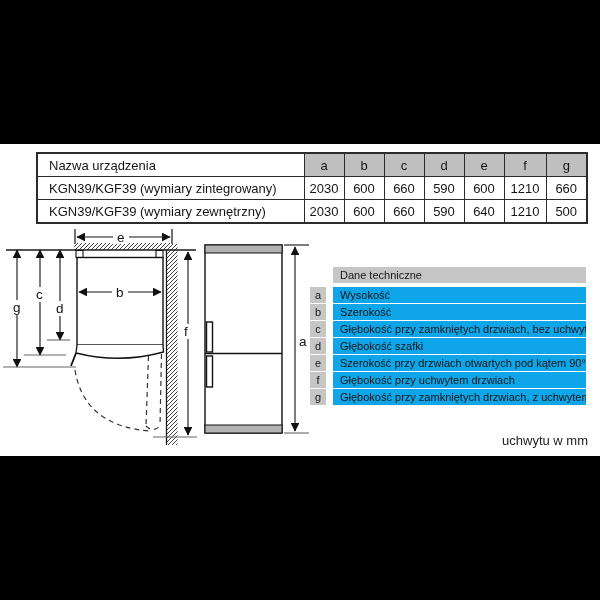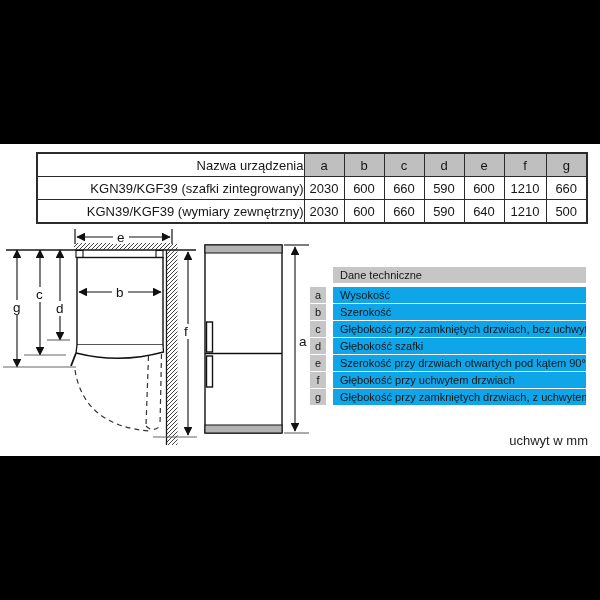--- a/index.html
+++ b/index.html
@@ -14,21 +14,21 @@
   
   table.spec{
     position:absolute;left:36px;top:8px;border-collapse:collapse;
     font-size:13px;color:#161616;table-layout:fixed;
   }
   table.spec td{
     border:1px solid #2b2b2b;height:22px;padding:0;text-align:center;
     overflow:hidden;white-space:nowrap;
   }
   table.spec{border:2px solid #2b2b2b;}
-  table.spec td.namecell{text-align:right;padding-left:11px;}
+  table.spec td.namecell{text-align:left;padding-left:11px;}
   table.spec td.hdr{background:#bfbfbf;}
   
   .legend{position:absolute;left:310px;top:123px;width:324px;font-size:11px;}
   .legend .ltitle{
     margin-left:23px;width:246px;height:16px;line-height:16px;background:#c6c6c6;
     padding-left:7px;margin-bottom:4px;
   }
   .lrow{display:flex;align-items:flex-start;margin-bottom:1px;height:16px;}
   .lkey{
     width:16px;height:16px;line-height:16px;background:#c6c6c6;text-align:center;
@@ -66,21 +66,21 @@
       <td class="namecell">Nazwa urządzenia</td>
       <td class="hdr">a</td>
       <td class="hdr">b</td>
       <td class="hdr">c</td>
       <td class="hdr">d</td>
       <td class="hdr">e</td>
       <td class="hdr">f</td>
       <td class="hdr">g</td>
     </tr>
     <tr>
-      <td class="namecell">KGN39/KGF39 (szafki zintegrowany)</td>
+      <td class="namecell">KGN39/KGF39 (wymiary zintegrowany)</td>
       <td>2030</td>
       <td>600</td>
       <td>660</td>
       <td>590</td>
       <td>600</td>
       <td>1210</td>
       <td>660</td>
     </tr>
     <tr>
       <td class="namecell">KGN39/KGF39 (wymiary zewnętrzny)</td>
@@ -214,15 +214,15 @@
         <div class="lgap"></div>
       <div class="llabel">Głębokość przy uchwytem drzwiach</div>
     </div>
     <div class="lrow">
       <div class="lkey">g</div>
         <div class="lgap"></div>
       <div class="llabel">Głębokość przy zamkniętych drzwiach, z uchwytem</div>
     </div>
   </div>
 
-  <div class="footnote">uchwyt w mm</div>
+  <div class="footnote">uchwytu w mm</div>
 
 </div>
 
 </body></html>

